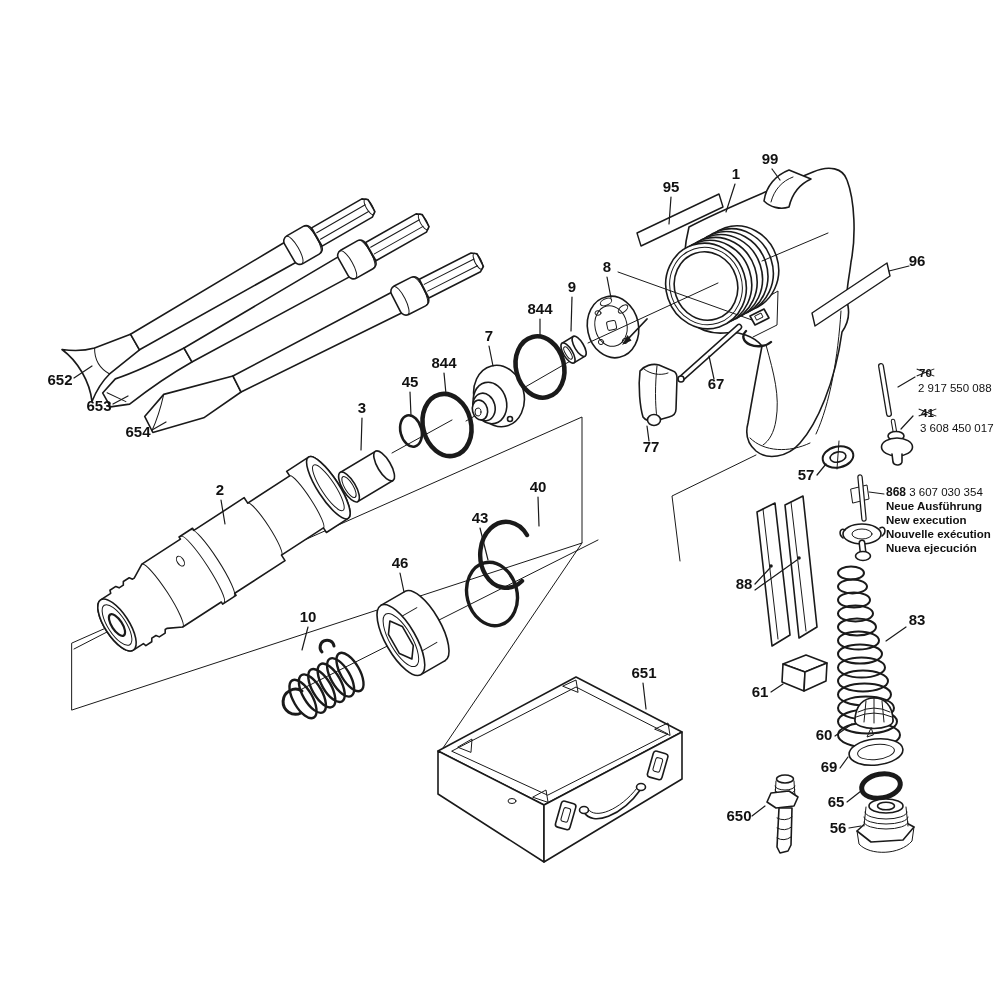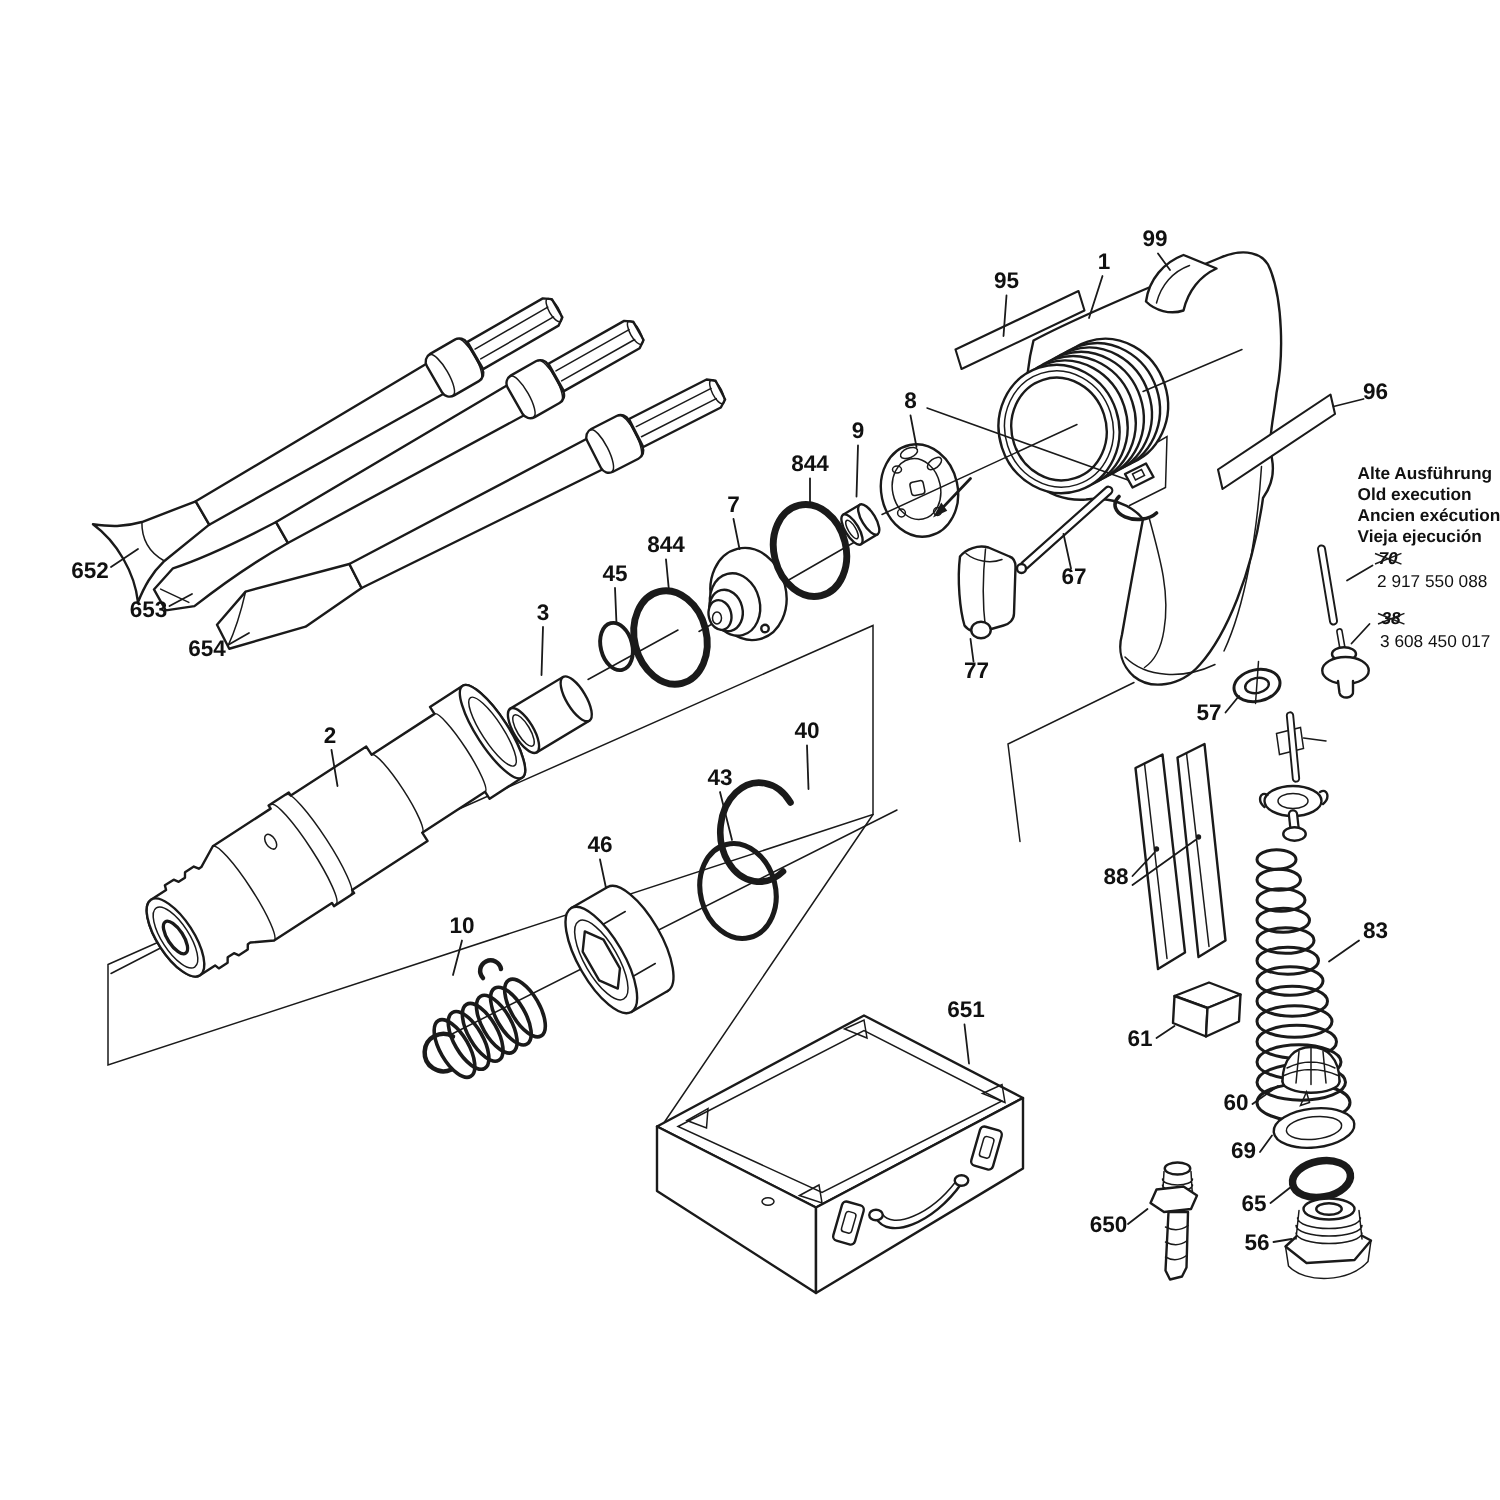--- a/index.html
+++ b/index.html
@@ -11,21 +11,21 @@
   .thin { fill:none; stroke:#1a1a1a; stroke-width:1; stroke-linecap:round; }
   .lead { fill:none; stroke:#1a1a1a; stroke-width:1.2; stroke-linecap:round; }
   .oring-lg { fill:none; stroke:#1a1a1a; stroke-width:4.6; }
   .oring-md { fill:none; stroke:#1a1a1a; stroke-width:3.4; }
   .oring-sm { fill:none; stroke:#1a1a1a; stroke-width:2.6; }
   .clip { fill:none; stroke:#1a1a1a; stroke-width:4.4; stroke-linecap:round; }
   .blk { fill:#1a1a1a; stroke:none; }
   .ann { position:absolute; color:#111; font-weight:bold; font-size:11.5px; line-height:14px; white-space:nowrap; }
   .ann .pn { font-weight:normal; }
   .refline { margin-bottom:1px; }
-  .xref { position:relative; display:inline-block; padding:0 1px;font-style:italic; }
+  .xref { position:relative; display:inline-block; padding:0 1px; }
   .xref::before, .xref::after { content:""; position:absolute; left:-2px; right:-2px; top:46%; border-top:1.5px solid #1a1a1a; }
   .xref::before { transform:rotate(22deg); }
   .xref::after  { transform:rotate(-22deg); }
   .newpn b { font-size:12px; }
   .newpn span { font-weight:normal; }
 </style>
 </head>
 <body>
 
 <div class="stage">
@@ -393,30 +393,34 @@
     <text x="917" y="625">83</text>
     <text x="824" y="740">60</text>
     <text x="829" y="772">69</text>
     <text x="836" y="807">65</text>
     <text x="838" y="833">56</text>
     <text x="739" y="821">650</text>
   </g>
 </svg>
 
   
-  <div class="ann" style="left:905px; top:309px;">
-    <div>Alte Ausführung</div>
-    <div>Old execution</div>
-    <div>Ancien exécution</div>
-    <div>Vieja ejecución</div>
-  </div>
 
   <div class="ann" style="left:918px; top:366px;">
     <div class="refline"><span class="xref">70</span></div>
     <div class="pn">2 917 550 088</div>
   </div>
 
   <div class="ann" style="left:920px; top:406px;">
-    <div class="refline"><span class="xref">38</span></div>
+    <div class="refline"><span class="xref">41</span></div>
     <div class="pn">3 608 450 017</div>
   </div>
 
+  <div class="ann" style="left:886px; top:485px;">
+    <div class="newpn">
+      <b>868</b>
+      <span>3 607 030 354</span>
+    </div>
+    <div>Neue Ausführung</div>
+    <div>New execution</div>
+    <div>Nouvelle exécution</div>
+    <div>Nueva ejecución</div>
+  </div>
 </div>
 
 </body></html>

